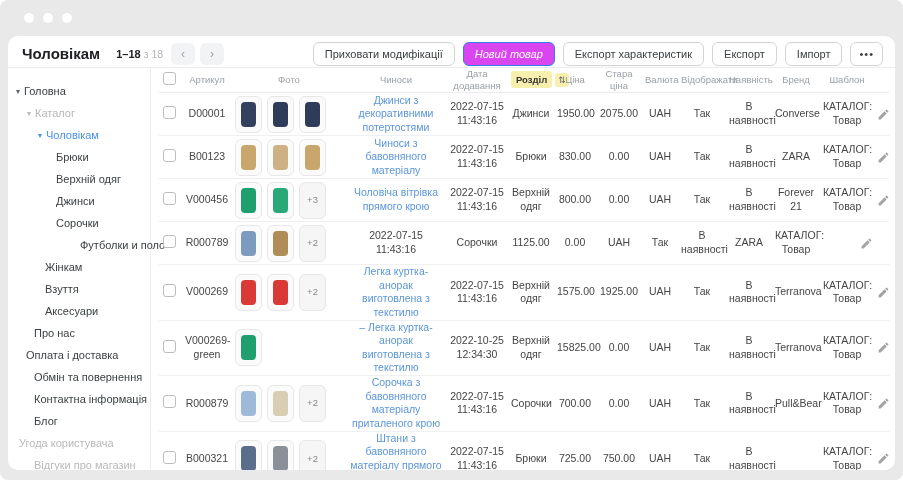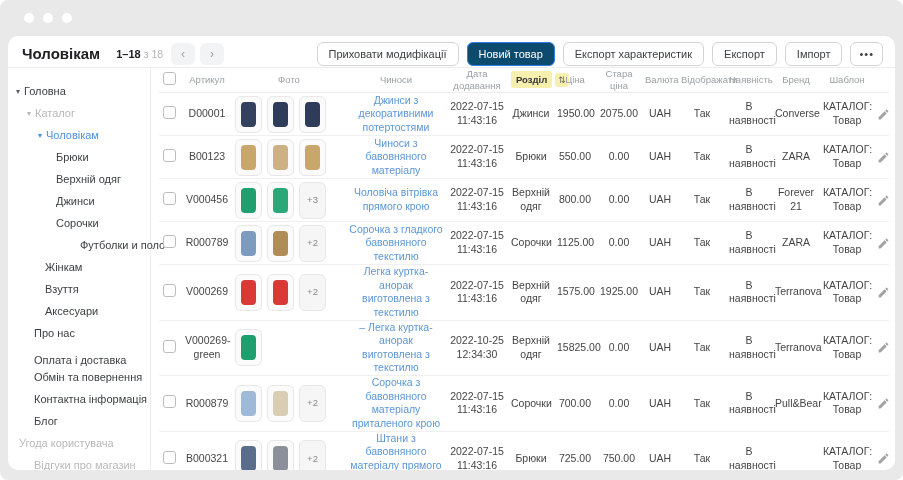--- a/index.html
+++ b/index.html
@@ -9,21 +9,21 @@
   .titlebar { height:36px; display:flex; align-items:center; padding-left:24px; gap:9px; }
   .dot { width:10px; height:10px; border-radius:50%; background:#fff; }
   .card { position:absolute; top:36px; left:8px; right:8px; bottom:10px; background:#fff; border-radius:10px; overflow:hidden; }
   .card-header { height:32px; display:flex; align-items:center; padding:4px 12px 0 14px; border-bottom:1px solid #ececec; }
   .page-title { font-size:15px; font-weight:bold; color:#202124; margin-right:16px; }
   .pg { font-size:11px; color:#202124; font-weight:bold; }
   .pg-of { font-size:10.5px; color:#b5b5b5; font-weight:normal; margin:0 8px 0 3px; }
   .pg-btn { width:24px; height:22px; border:none; background:#f1f3f4; border-radius:6px; color:#9aa0a6; font-size:12px; line-height:20px; text-align:center; cursor:pointer; margin-right:5px; }
   .spacer { flex:1; }
   .tbtn { font-size:11px; color:#3c4043; background:#fff; border:1px solid #d4d4d4; border-radius:6px; padding:5px 11px; margin-left:8px; cursor:pointer; white-space:nowrap; }
-  .tbtn.primary { background:#0c4a6e; border-color:#2f7fe8; color:#fff; }
+  .tbtn.primary { background:#d946ef; border-color:#2f7fe8; color:#fff;font-style:italic; }
   .tbtn.more { padding:5px 8px; letter-spacing:1px; }
   .card-body { display:flex; height:calc(100% - 32px); }
   .sidebar { width:143px; border-right:1px solid #ececec; padding-top:12px; font-size:11px; color:#3c4043; flex-shrink:0; }
   .side-item { height:22px; display:flex; align-items:center; cursor:pointer; white-space:nowrap; }
   .side-item .caret { font-size:8px; color:#5f6368; margin-right:4px; }
   .side-item.muted, .side-item.muted .caret { color:#b8b8b8; }
   .side-item.active, .side-item.active .caret { color:#4a90e2; }
   .table { flex:1; padding:0 6px 0 8px; overflow:hidden;text-align:center; }
   .grid { display:grid; grid-template-columns:26px 50px 114px 100px 62px 46px 42px 46px 36px 48px 46px 48px 54px 1fr; align-items:center; }
   .thead { height:25px; color:#9aa0a6; font-size:9.5px; border-bottom:1px solid #ececec; }
@@ -100,21 +100,21 @@
             </div>
             <div class="side-item" style="padding-left: 37px;">
               <span>Взуття</span>
             </div>
             <div class="side-item" style="padding-left: 37px; text-align: right;">
               <span>Аксесуари</span>
             </div>
             <div class="side-item" style="padding-left: 26px;">
               <span>Про нас</span>
             </div>
-            <div class="side-item" style="padding-left: 26px; align-items: flex-end;">
+            <div class="side-item" style="padding-left: 18px;">
               <span>Оплата і доставка</span>
             </div>
             <div class="side-item" style="padding-left: 26px;">
               <span>Обмін та повернення</span>
             </div>
             <div class="side-item" style="padding-left: 26px;">
               <span>Контактна інформація</span>
             </div>
             <div class="side-item" style="padding-left: 26px;">
               <span>Блог</span>
@@ -188,21 +188,21 @@
                   </span>
                   <span class="thumb">
                     <span class="garment" style="background: rgb(201, 166, 107);"></span>
                   </span>
                 </div>
                 <div class="cell">
                   <a class="name-link">Чиноси з бавовняного матеріалу</a>
                 </div>
                 <div class="cell">2022-07-15 11:43:16</div>
                 <div class="cell">Брюки</div>
-                <div class="cell">550.00</div>
+                <div class="cell">830.00</div>
                 <div class="cell">0.00</div>
                 <div class="cell">UAH</div>
                 <div class="cell">Так</div>
                 <div class="cell">В наявності</div>
                 <div class="cell">ZARA</div>
                 <div class="cell">КАТАЛОГ: Товар</div>
                 <div class="cell actions">
                   <button class="icon-btn"><svg viewBox="0 0 24 24">
                       <path d="M3 17.25V21h3.75L17.8 9.94l-3.75-3.75L3 17.25zM20.7 7.04a1 1 0 0 0 0-1.41l-2.34-2.34a1 1 0 0 0-1.41 0l-1.83 1.83 3.75 3.75 1.83-1.83z"></path>
                     </svg></button>
@@ -242,23 +242,20 @@
                 <div class="cell"><span class="cb" style="display: inline-block;"></span></div>
                 <div class="cell">R000789</div>
                 <div class="cell photos">
                   <span class="thumb">
                     <span class="garment" style="background: rgb(125, 155, 191);"></span>
                   </span>
                   <span class="thumb">
                     <span class="garment" style="background: rgb(176, 141, 87);"></span>
                   </span>
                   <span class="thumb badge">+2</span>
-                </div>
-                <div class="cell">
-                  <a class="name-link">Сорочка з гладкого бавовняного текстилю</a>
                 </div>
                 <div class="cell">2022-07-15 11:43:16</div>
                 <div class="cell">Сорочки</div>
                 <div class="cell">1125.00</div>
                 <div class="cell">0.00</div>
                 <div class="cell">UAH</div>
                 <div class="cell">Так</div>
                 <div class="cell">В наявності</div>
                 <div class="cell">ZARA</div>
                 <div class="cell">КАТАЛОГ: Товар</div>

